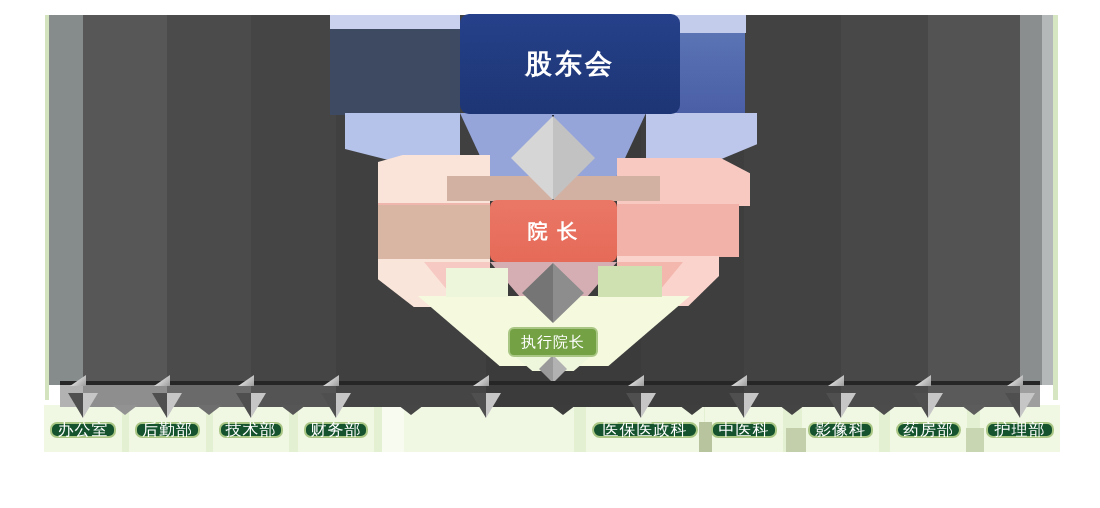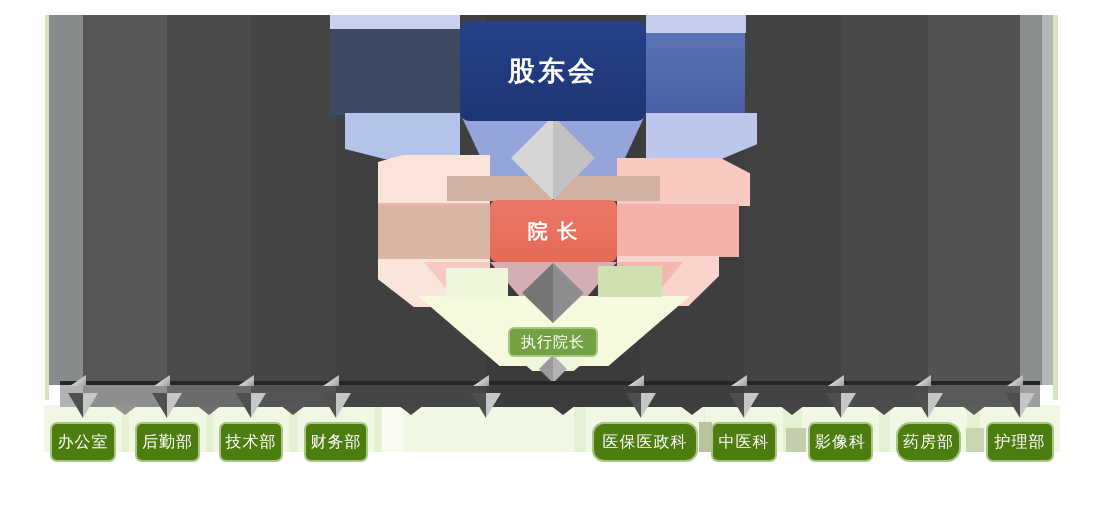--- a/index.html
+++ b/index.html
@@ -6,36 +6,36 @@
   .canvas{
     position:relative;width:1100px;height:508px;background:#ffffff;overflow:hidden;
     font-family:"Liberation Sans","DejaVu Sans",sans-serif;
   }
   .abs{position:absolute;}
   .node{
     position:absolute;display:flex;align-items:center;justify-content:center;
     color:#fff;box-sizing:border-box;text-align:center;white-space:nowrap;
   }
   .node-root{
-    left:460px;top:21px;width:186px;height:100px;border-radius:9px;
+    left:460px;top:14px;width:220px;height:100px;border-radius:9px;
     background:linear-gradient(180deg,#26418a 0%,#1d3574 100%);
     font-size:27px;font-weight:bold;letter-spacing:3px;
   }
   .node-dean{
     left:490px;top:200px;width:127px;height:62px;border-radius:7px;
     background:linear-gradient(180deg,#ea7766 0%,#e66a58 100%);
     font-size:20px;font-weight:bold;letter-spacing:2px;
   }
   .node-exec{
     left:508px;top:327px;width:90px;height:30px;border-radius:6px;
     background:#73a144;border:2px solid #a9c684;font-size:15px;letter-spacing:1px;
   }
   .dept{
-    position:absolute;top:422px;height:40px;border-radius:7px;
-    background:#4d7c0f;border:2px solid #a9c684;
+    position:absolute;top:422px;height:16px;border-radius:7px;
+    background:#14532d;border:2px solid #a9c684;
     display:flex;align-items:center;justify-content:center;
     color:#fff;font-size:16px;letter-spacing:1px;box-sizing:border-box;white-space:nowrap;
   }
   .diamond{clip-path:polygon(50% 0,100% 50%,50% 100%,0 50%);}
   .kite{clip-path:polygon(0 0,100% 0,50% 100%);background:linear-gradient(90deg,#4f4f4f 50%,#c6c6c6 50%);width:30px;height:25px;top:393px;}
   .tooth{clip-path:polygon(0 0,100% 0,50% 100%);width:26px;height:10px;top:405px;}
   .fold{clip-path:polygon(0 100%,100% 0,100% 100%);background:linear-gradient(135deg,#ffffff 15%,#c9c9c9 55%,#9a9a9a 100%);width:16px;height:11px;top:375px;}
   .halo{top:405px;height:47px;background:#f0f8e4;}
 </style>
 </head>

